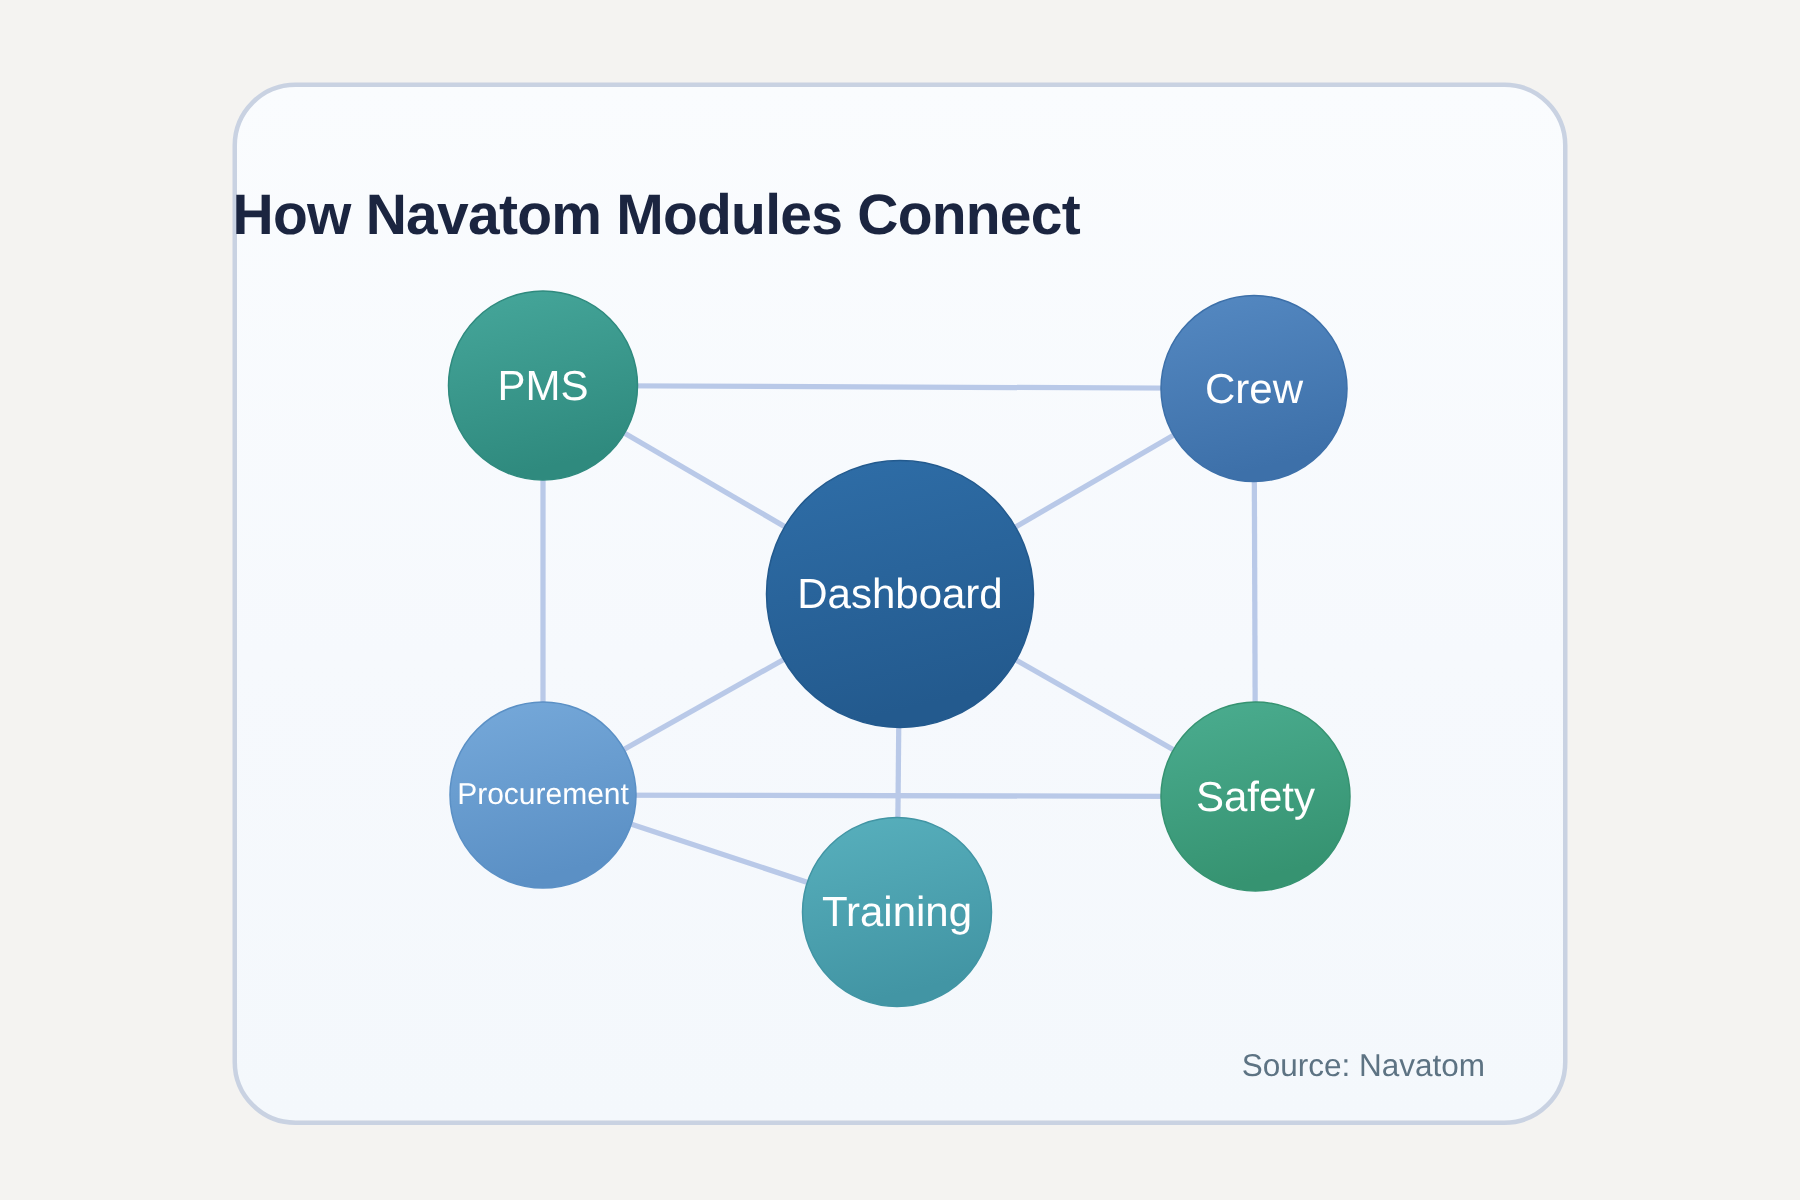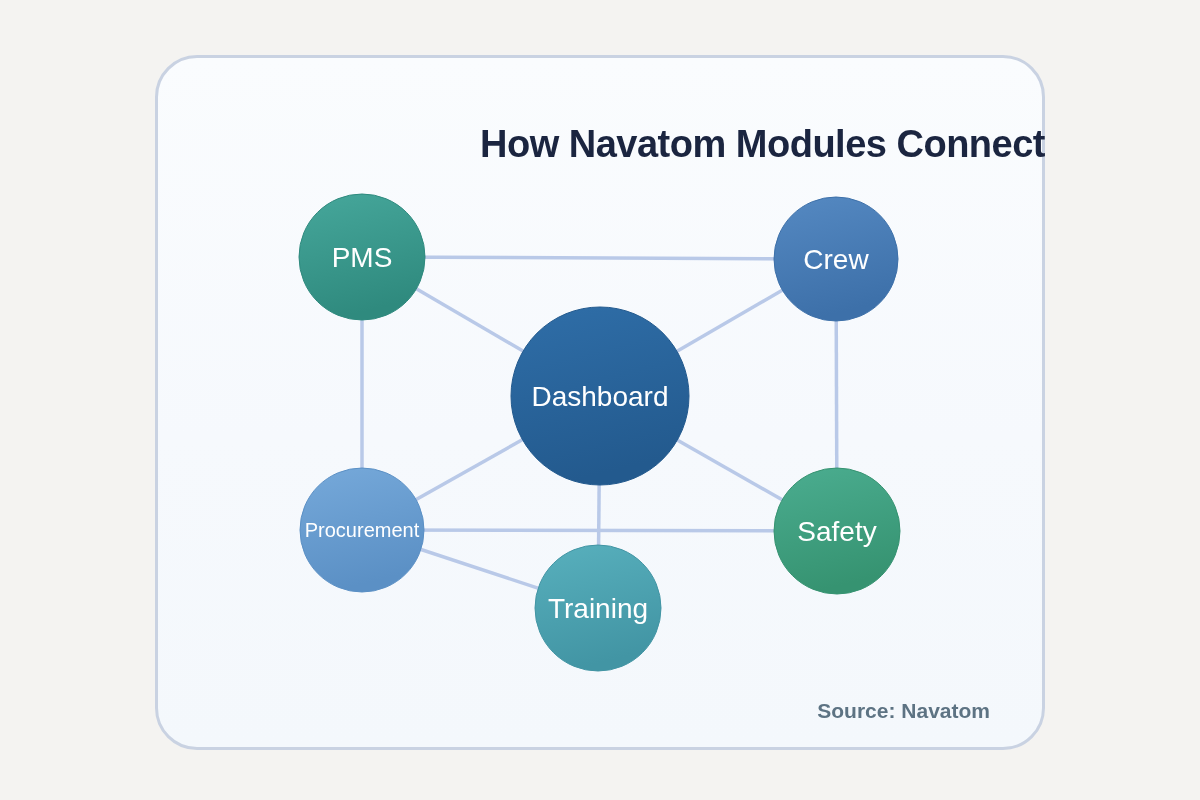--- a/index.html
+++ b/index.html
@@ -25,32 +25,32 @@
     box-sizing: border-box;
     background: linear-gradient(180deg, #fafcfe 0%, #f6f9fd 55%, #f4f8fc 100%);
     border: 3px solid #c9d2e2;
     border-radius: 42px;
   }
   .title {
     position: absolute;
     left: 155px;
     top: 98px;
     width: 890px;
-    text-align: right;
+    text-align: left;
     font-size: 38px;
     font-weight: 700;
     letter-spacing: -0.5px;
     color: #1b2540;
   }
   .source-note {
     position: absolute;
     right: 210px;
     top: 699px;
     font-size: 21px;
-    font-weight: 700;
+    font-weight: 400;
     color: #5d7383;
   }
   svg.diagram {
     position: absolute;
     left: 0;
     top: 0;
     width: 1200px;
     height: 800px;
   }
   svg.diagram text {

